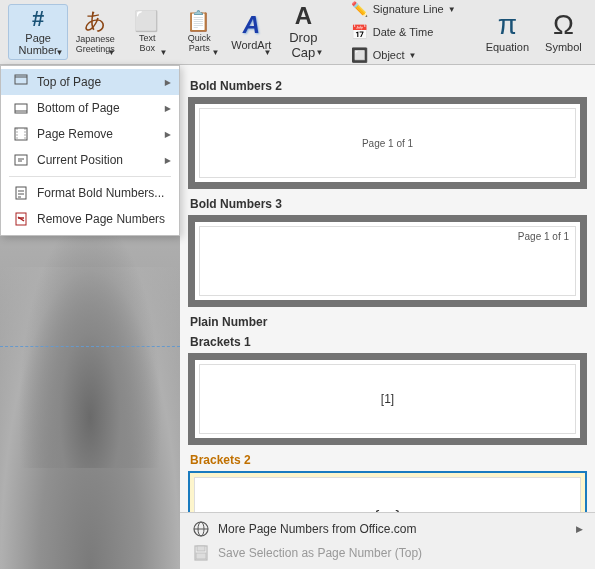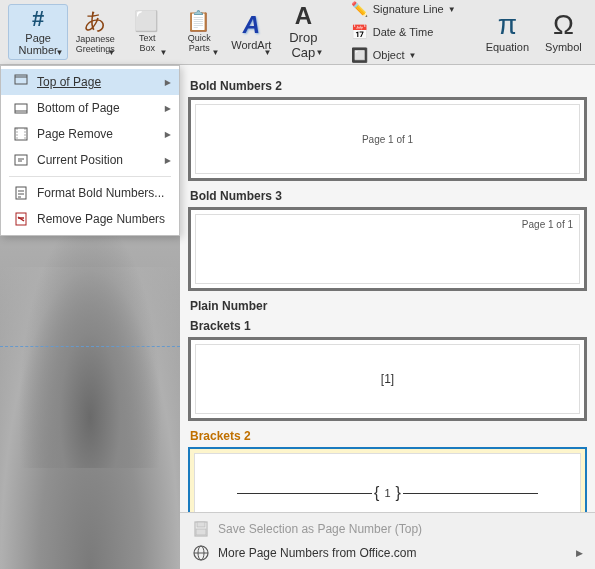--- a/index.html
+++ b/index.html
@@ -128,21 +128,20 @@
     }
     .menu-item.has-submenu::after {
       content: '▶';
       position: absolute;
       right: 8px;
       font-size: 8px;
       color: #666;
     }
     .menu-item.active {
       background: #d0e4f5;
-      text-decoration: underline;
     }
     .menu-item .menu-icon {
       width: 16px;
       height: 16px;
       display: flex;
       align-items: center;
       justify-content: center;
       font-size: 12px;
     }
     .menu-separator {
@@ -166,21 +165,21 @@
     .gallery-section-title {
       font-size: 12px;
       font-weight: bold;
       color: #333;
       margin: 6px 0 4px 0;
       padding-left: 2px;
     }
 
     .gallery-item {
       background: white;
-      border: 3px solid #737373;
+      border: 7px solid #737373;
       margin-bottom: 8px;
       padding: 4px;
       cursor: pointer;
     }
     .gallery-item.selected {
       border: 2px solid #1a7bbf;
       background: #fdf5cc;
     }
 
     .gallery-item-preview {
@@ -498,36 +497,36 @@
           <div class="brackets2-line"></div>
         </div>
       </div>
     </div>
 
     <div class="gallery-section-title">Dots</div>
 
   </div>
 
   <div class="bottom-bar">
+    <div class="bottom-bar-item">
+      <span class="bb-icon">
+        <svg width="18" height="18" viewBox="0 0 18 18">
+          <circle cx="9" cy="9" r="7" fill="none" stroke="#555" stroke-width="1.2"></circle>
+          <ellipse cx="9" cy="9" rx="3" ry="7" fill="none" stroke="#555" stroke-width="1"></ellipse>
+          <line x1="2" y1="9" x2="16" y2="9" stroke="#555" stroke-width="1"></line>
+        </svg>
+      </span>
+      <span>More Page Numbers from Office.com</span>
+      <span style="margin-left:auto; font-size:9px; color:#666;">▶</span>
+    </div>
     <div class="bottom-bar-item disabled">
       <span class="bb-icon">
         <svg width="18" height="18" viewBox="0 0 18 18">
           <rect x="3" y="2" width="12" height="14" fill="none" stroke="#bbb" stroke-width="1.2"></rect>
           <rect x="5" y="2" width="8" height="5" fill="#ddd" stroke="#bbb" stroke-width="0.8"></rect>
           <rect x="4" y="9" width="10" height="6" fill="#ddd" stroke="#bbb" stroke-width="0.8"></rect>
         </svg>
       </span>
       <span>Save Selection as Page Number (Top)</span>
     </div>
-    <div class="bottom-bar-item">
-      <span class="bb-icon">
-        <svg width="18" height="18" viewBox="0 0 18 18">
-          <circle cx="9" cy="9" r="7" fill="none" stroke="#555" stroke-width="1.2"></circle>
-          <ellipse cx="9" cy="9" rx="3" ry="7" fill="none" stroke="#555" stroke-width="1"></ellipse>
-          <line x1="2" y1="9" x2="16" y2="9" stroke="#555" stroke-width="1"></line>
-        </svg>
-      </span>
-      <span>More Page Numbers from Office.com</span>
-      <span style="margin-left:auto; font-size:9px; color:#666;">▶</span>
-    </div>
   </div>
 
 </div>
 
 </body></html>

